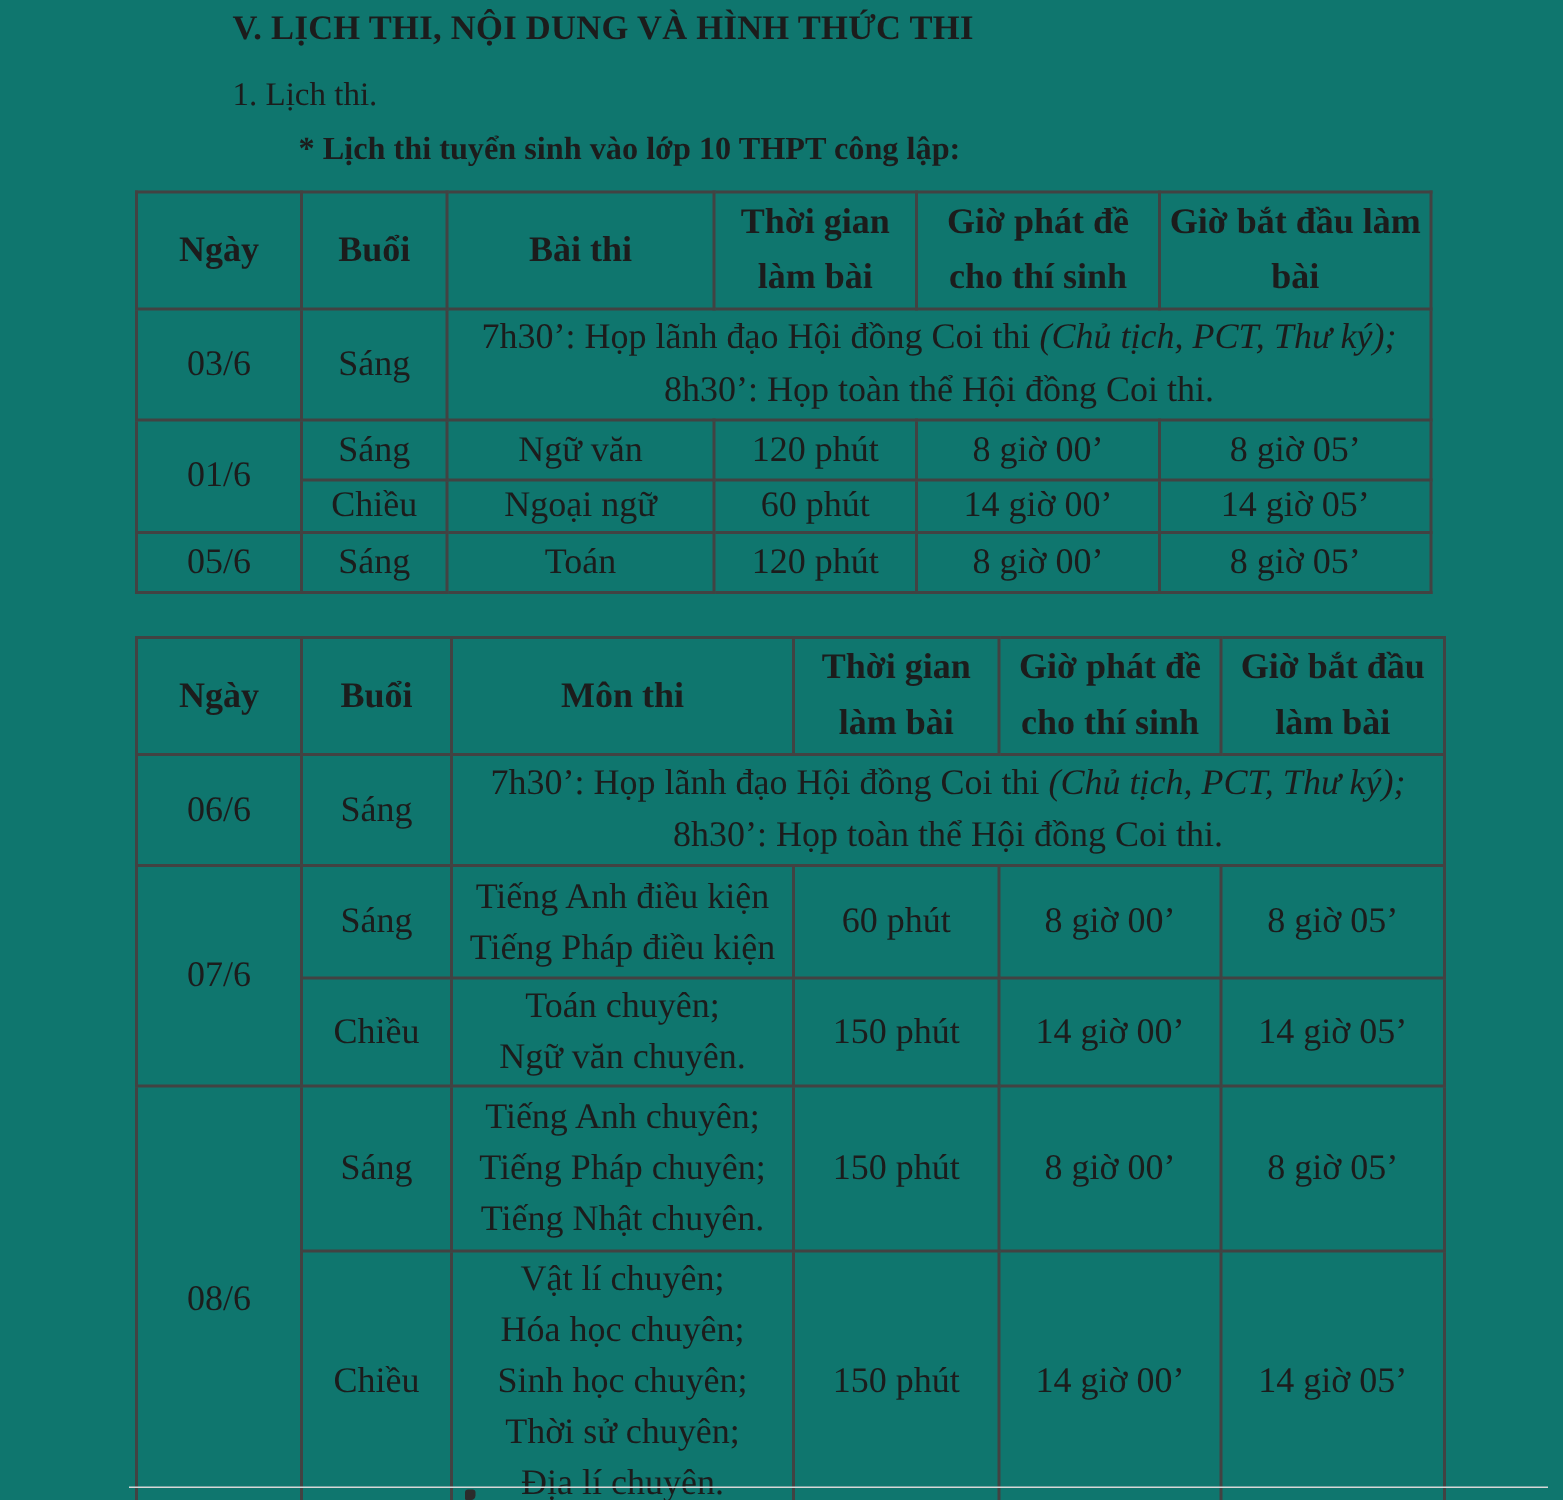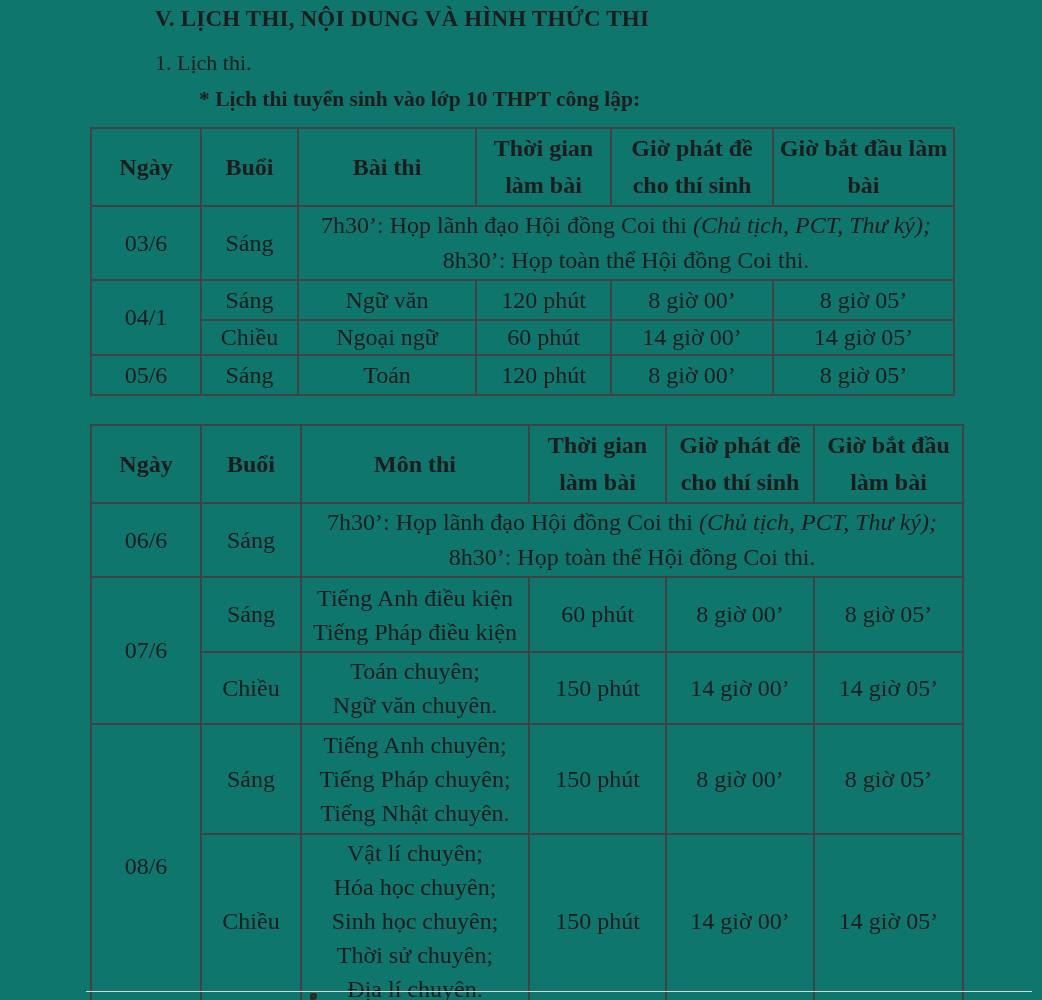--- a/index.html
+++ b/index.html
@@ -103,21 +103,21 @@
       </tr>
       <tr style="height:70px">
         <td>03/6</td>
         <td class="session">Sáng</td>
         <td class="left-cell" colspan="4">
           <div class="meeting-line"><span>7h30’: Họp lãnh đạo Hội đồng Coi thi </span><span class="italic">(Chủ tịch, PCT, Thư ký);</span></div>
           <div class="meeting-line">8h30’: Họp toàn thể Hội đồng Coi thi.</div>
         </td>
       </tr>
       <tr style="height:40px">
-        <td rowspan="2">04/1</td>
+        <td rowspan="2">01/6</td>
         <td class="session">Sáng</td>
         <td class="left-cell">Ngữ văn</td>
         <td>120 phút</td>
         <td>8 giờ 00’</td>
         <td>8 giờ 05’</td>
       </tr>
       <tr style="height:35px">
         <td class="session">Chiều</td>
         <td class="left-cell">Ngoại ngữ</td>
         <td>60 phút</td>

